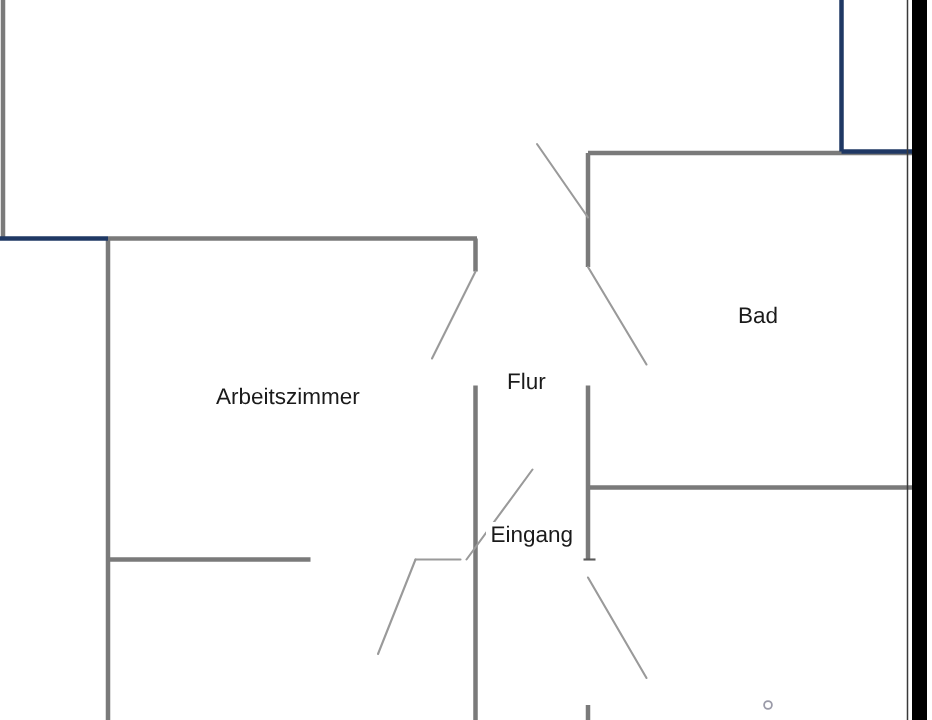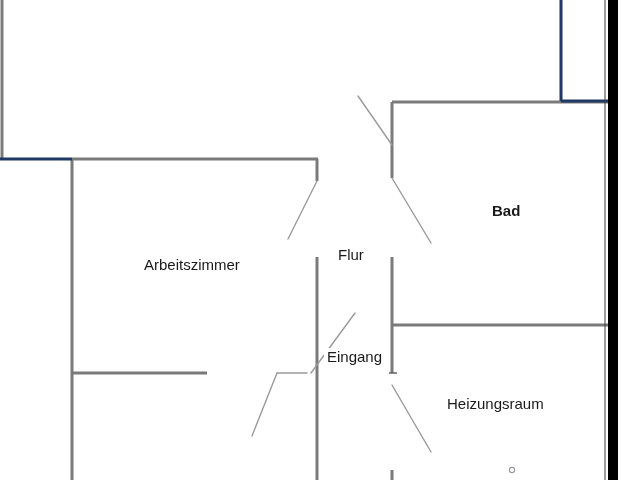--- a/index.html
+++ b/index.html
@@ -30,21 +30,21 @@
     font-family: "Liberation Sans", sans-serif;
     font-size: 15px;
     color: #1a1a1a;
     white-space: nowrap;
     background: #ffffff;
     padding: 0 3px;
     line-height: 18px;
   }
   .lbl-arbeitszimmer { left: 141px; top: 256px; text-align: center; }
   .lbl-flur         { left: 335px; top: 246px; }
-  .lbl-bad          { left: 489px; top: 202px; font-weight: bold; }
+  .lbl-bad          { left: 489px; top: 202px; }
   .lbl-eingang      { left: 324px; top: 348px; }
   .lbl-heizungsraum { left: 444px; top: 395px; }
 </style>
 </head>
 <body>
 
 <div id="floorplan-root">
 
   <svg id="floorplan-svg" viewBox="0 0 621 480">
 
@@ -110,15 +110,14 @@
   </svg>
 
   <div class="room-label lbl-arbeitszimmer">Arbeitszimmer</div>
 
   <div class="room-label lbl-flur">Flur</div>
 
   <div class="room-label lbl-bad">Bad</div>
 
   <div class="room-label lbl-eingang">Eingang</div>
 
-  <div class="room-label lbl-heizungsraum">Heizungsraum</div>
 
 </div>
 
 </body></html>

